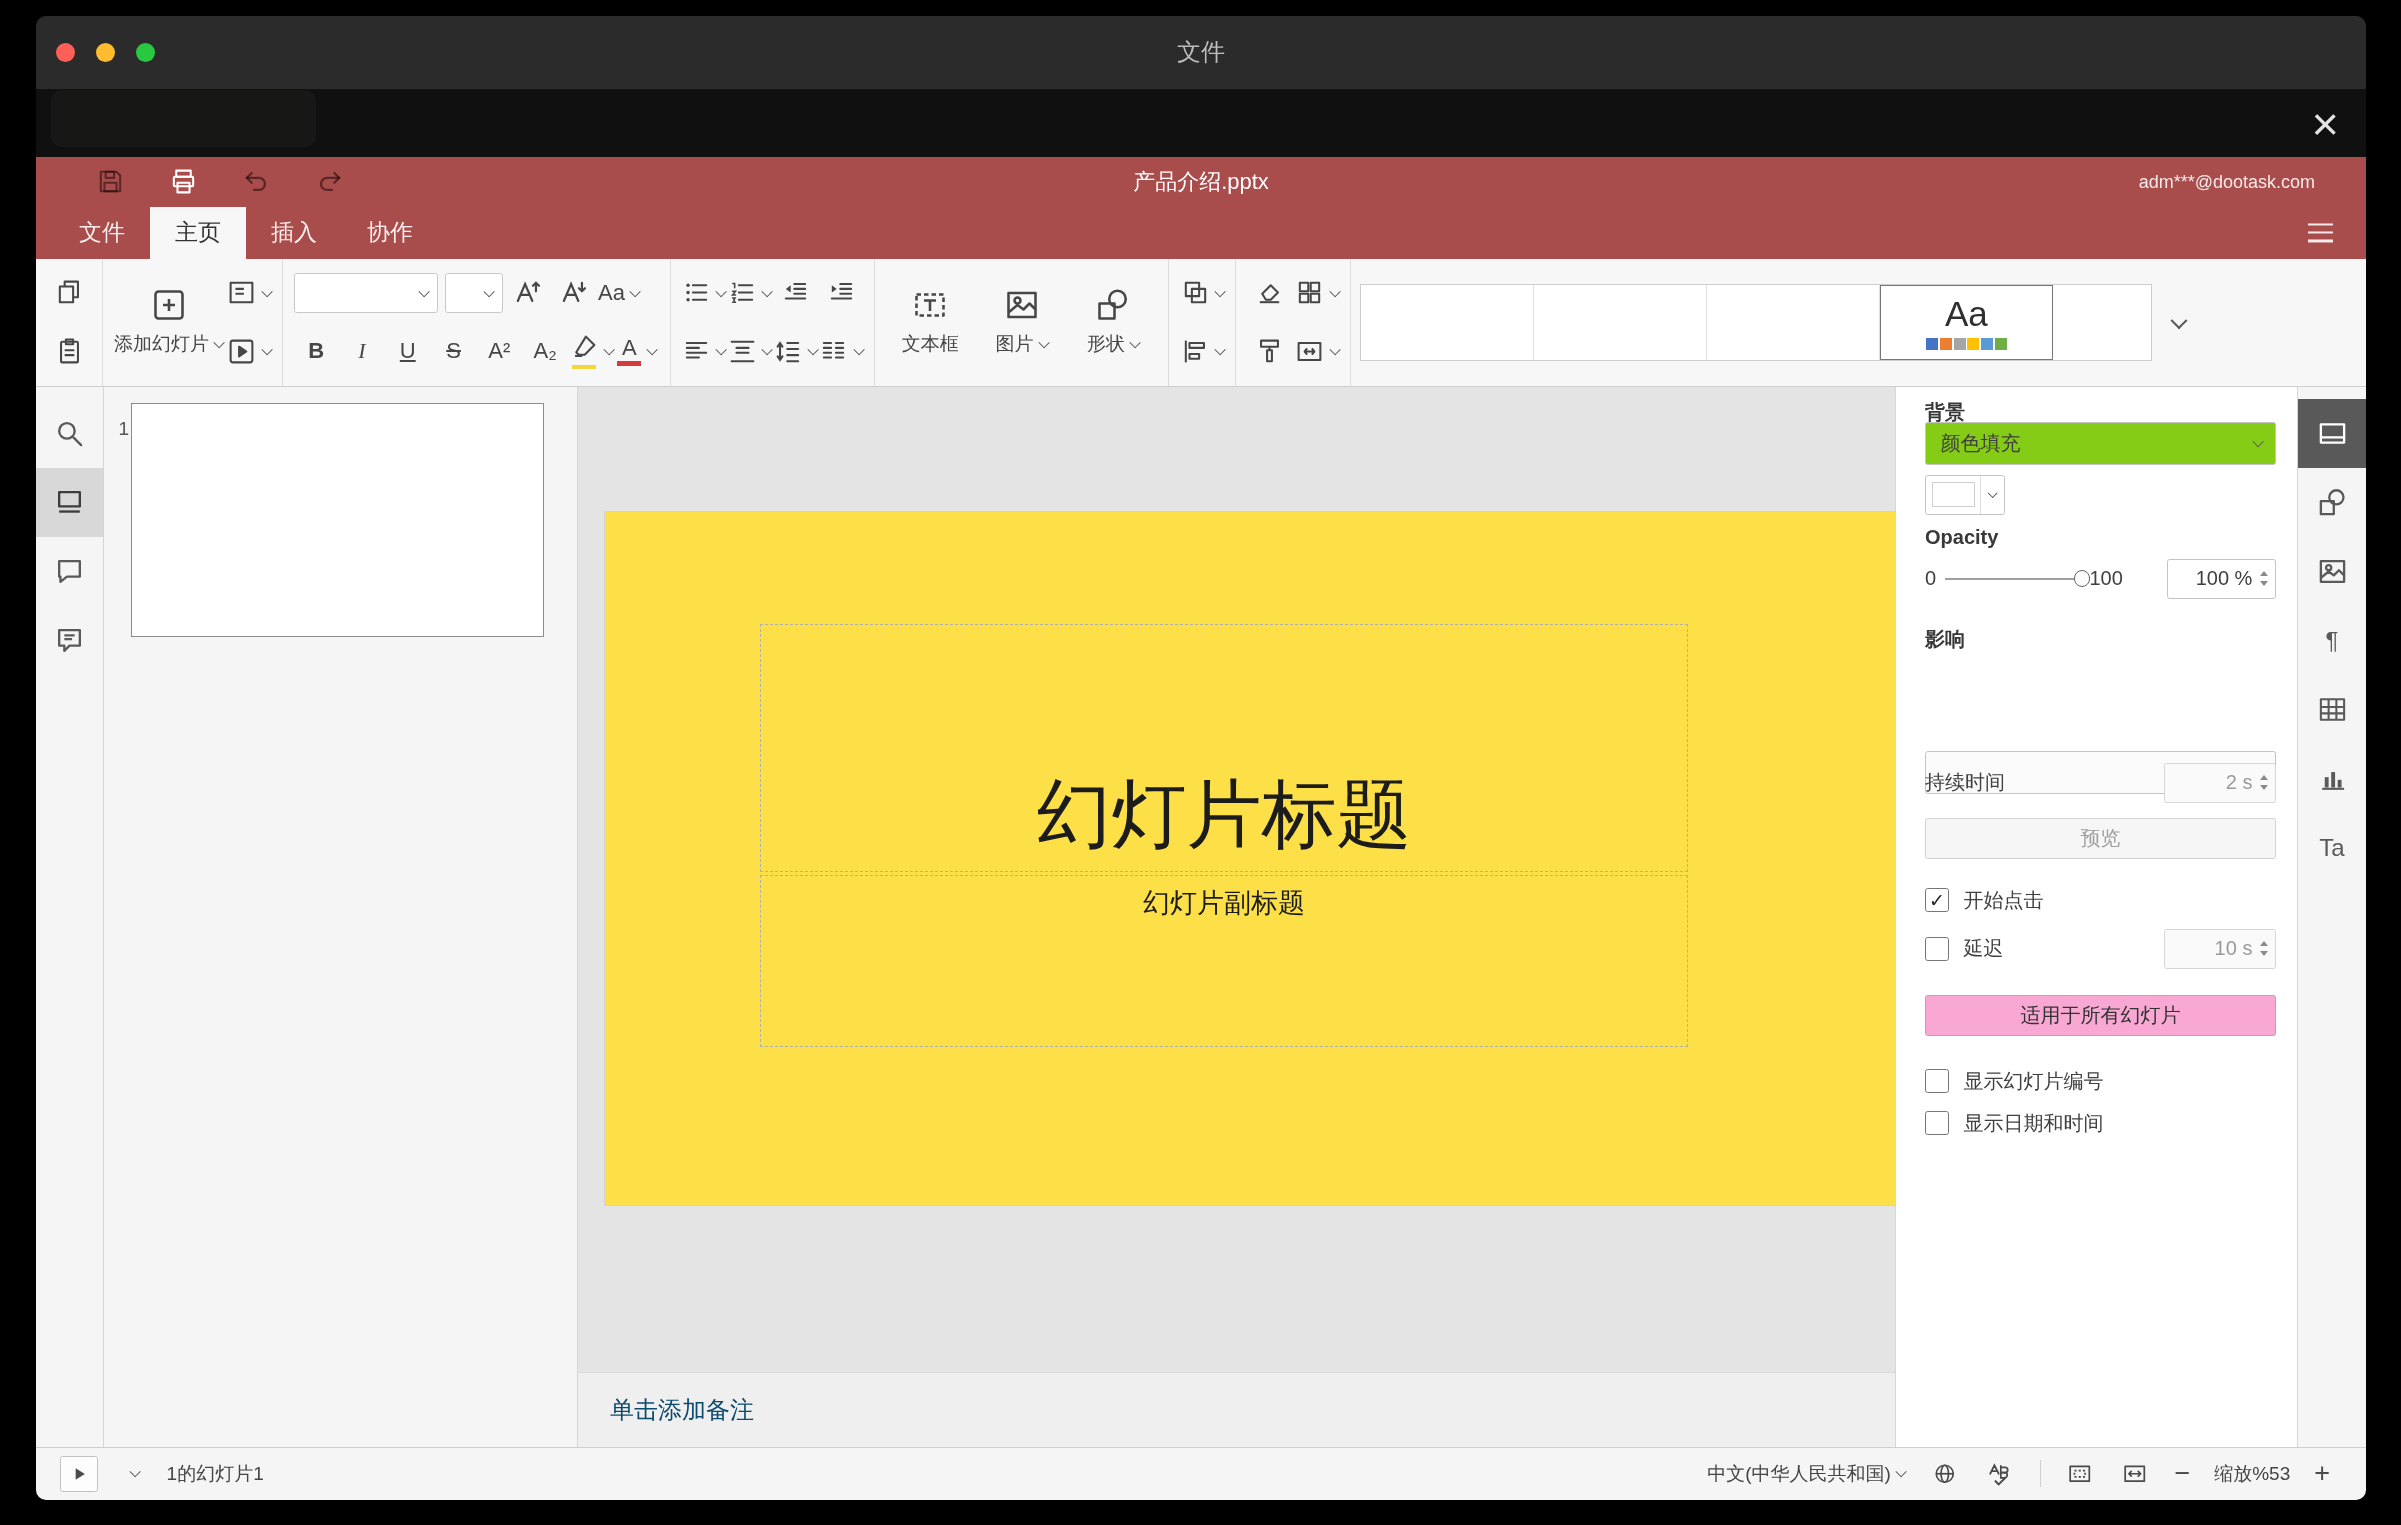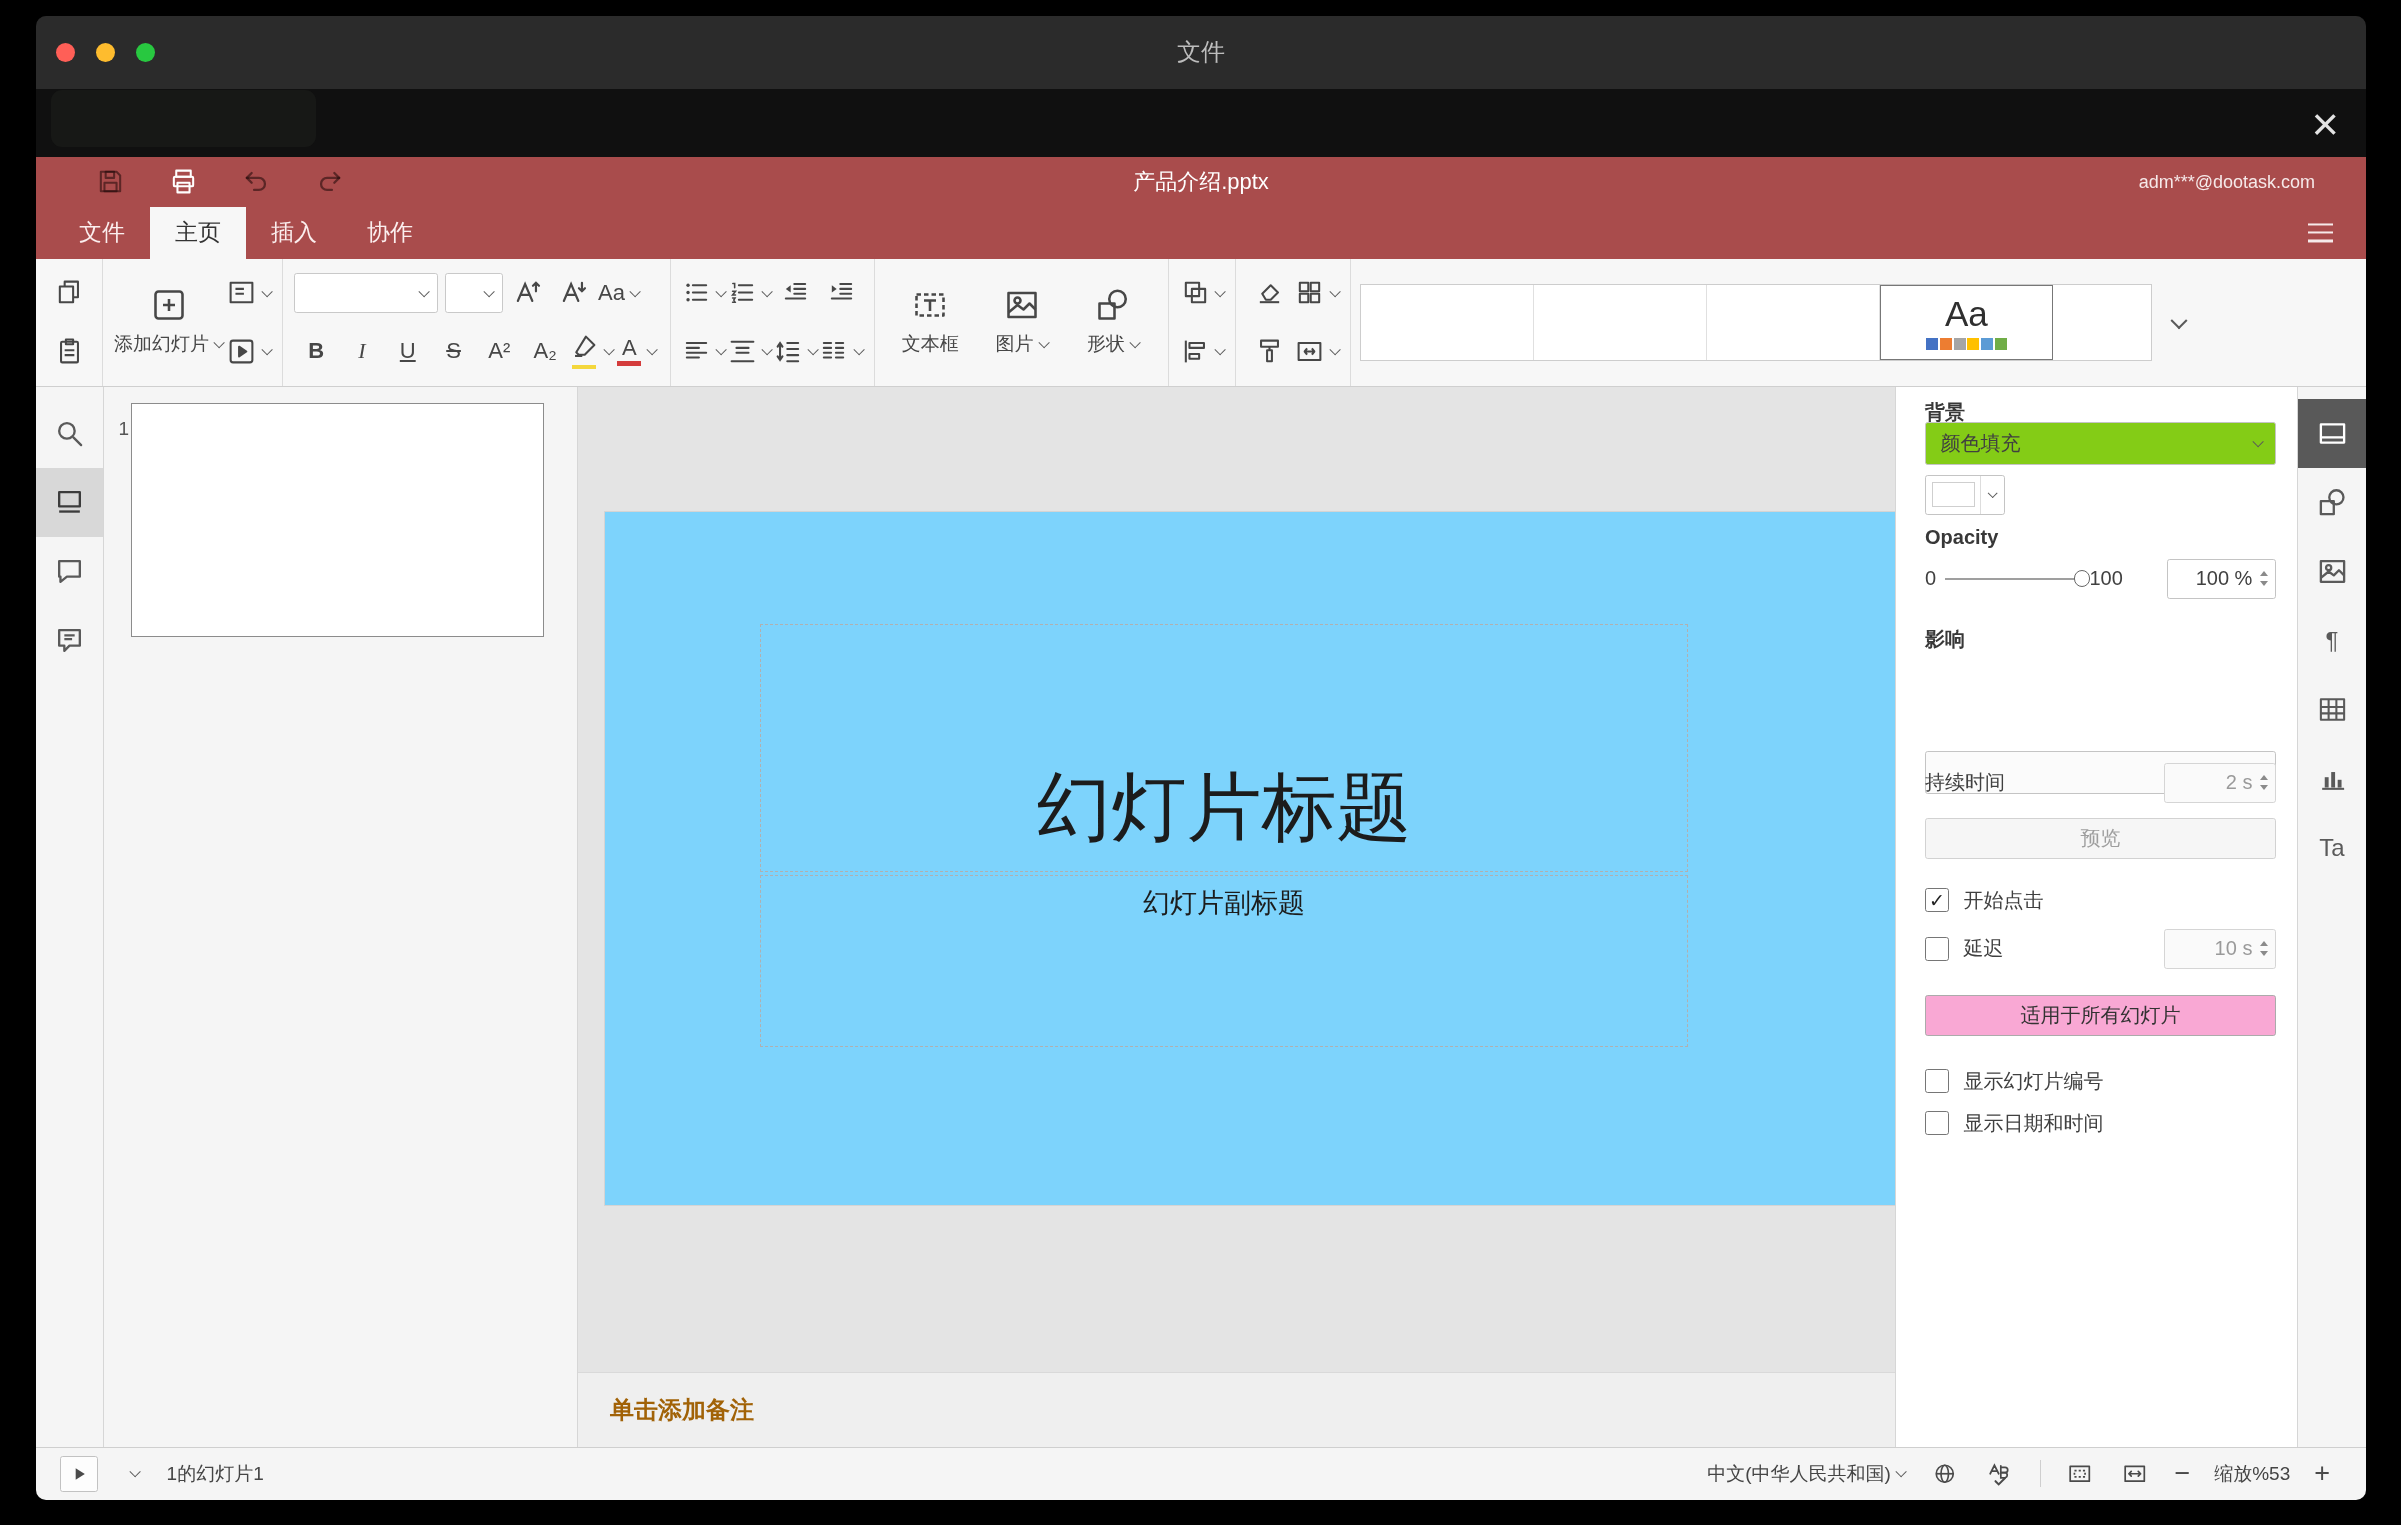--- a/index.html
+++ b/index.html
@@ -77,28 +77,28 @@
   .rstrip { width:69px; background:#f5f5f5; border-left:0.9px solid #d6d6d6; padding-top:12.8px; display:flex; flex-direction:column; flex:none; }
   .rstrip .sitem.activedark { background:#595959; color:#fff; }
   .rstrip .txt { font-size:24px; }
 
   .thumbs { width:474px; background:#f5f5f5; border-right:0.9px solid #d6d6d6; position:relative; flex:none; }
   .thumb-num { position:absolute; left:14.6px; top:31px; font-size:19px; color:#555; }
   .thumb { position:absolute; left:26.5px; top:16.4px; width:413px; height:234px; background:#fff; border:1.8px solid #8c8c8c; cursor:default; }
 
   .canvas-col { flex:1; display:flex; flex-direction:column; background:#e4e4e4; min-width:0; }
   .canvas { flex:1; position:relative; }
-  .slide { position:absolute; left:27px; top:125px; width:1299px; height:693px; background:#7dd3fc; box-shadow:0 0 0 0.9px #d2d2d2;font-family:Liberation Mono, monospace; }
+  .slide { position:absolute; left:27px; top:125px; width:1299px; height:693px; background:#fde047; box-shadow:0 0 0 0.9px #d2d2d2; }
   .ph { position:absolute; left:155px; width:928px; border:1.8px dashed #b0b0b0; display:flex; justify-content:center; }
   .ph-title { top:112px; height:248px; align-items:flex-end; padding-bottom:14.6px; }
   .ph-title .t { font-size:75px; font-weight:500; color:#1c1c1c; line-height:1.1; }
   .ph-sub { top:363px; height:172px; align-items:flex-start; padding-top:9px; }
   .ph-sub .t { font-size:27px; color:#1c1c1c; }
   .notesbar { height:75px; background:#efefef; border-top:0.9px solid #d9d9d9; display:flex; align-items:center; padding-left:32px; flex:none; }
-  .notesbar .t { font-size:24px; color:#a16207;font-weight:bold; }
+  .notesbar .t { font-size:24px; color:#0c4a6e; }
 
   
   .rpanel { width:402px; background:#fff; border-left:0.9px solid #d6d6d6; position:relative; flex:none; font-size:20px; color:#404040; }
   .rp-abs { position:absolute; left:29px; width:351px; }
   .lbl-b { font-weight:bold; color:#383838; }
   .select { height:43px; border:0.9px solid #c4c4c4; border-radius:2.7px; background:#84cc16; display:flex; align-items:center; padding:0 14.6px; position:relative; cursor:default; }
   .select .chv { position:absolute; right:12.8px; margin:0; }
   .select.disabled { background:#fbfbfb; color:#9a9a9a; }
   .swatchcombo { width:80px; height:40px; border:0.9px solid #c4c4c4; border-radius:2.7px; display:flex; align-items:center; background:#fff; cursor:default; }
   .swatchcombo .chip { flex:1; height:25.5px; margin:0 5.5px; border:0.9px solid #cfcfcf; background:#fff; }

